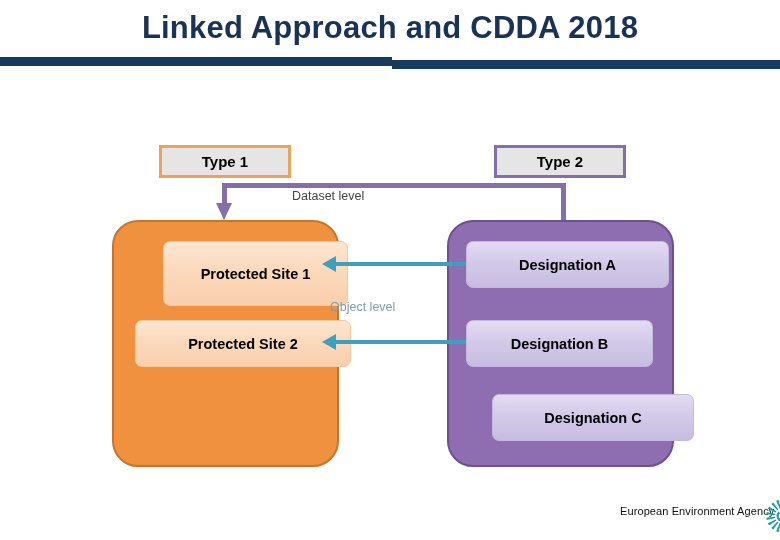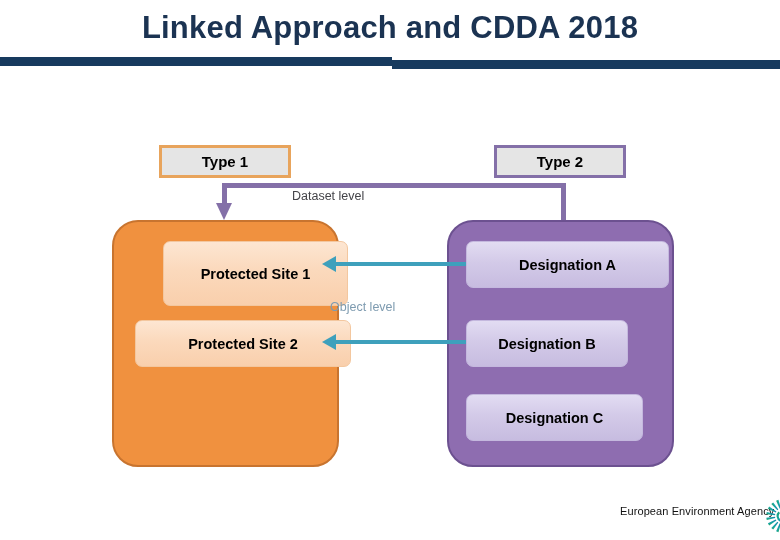--- a/index.html
+++ b/index.html
@@ -153,22 +153,22 @@
     background: linear-gradient(to bottom, #FDE6D2 0%, #FBD9BC 45%, #F9CFAC 100%);
     border: 1px solid #F3C79F;
   }
   .item-purple {
     background: linear-gradient(to bottom, #E2DCF2 0%, #D3CAE8 45%, #C7BCE0 100%);
     border: 1px solid #C4B8DE;
   }
   #ps1 { left: 135px; top: 241px; width: 185px; height: 65px; margin-left: 28px; }
   #ps2 { left: 135px; top: 320px; width: 216px; height: 47px; }
   #dgA { left: 466px; top: 241px; width: 203px; height: 47px; }
-  #dgB { left: 466px; top: 320px; width: 162px; height: 47px; }
-  #dgC { left: 466px; top: 394px; width: 177px; height: 47px; }
+  #dgB { left: 466px; top: 320px; width: 187px; height: 47px; }
+  #dgC { left: 492px; top: 394px; width: 202px; height: 47px; }
 
   
   .teal-shaft {
     position: absolute;
     background: #3EA0BC;
   }
   .teal-head {
     position: absolute;
     width: 0; height: 0;
     border-top: 8px solid transparent;

